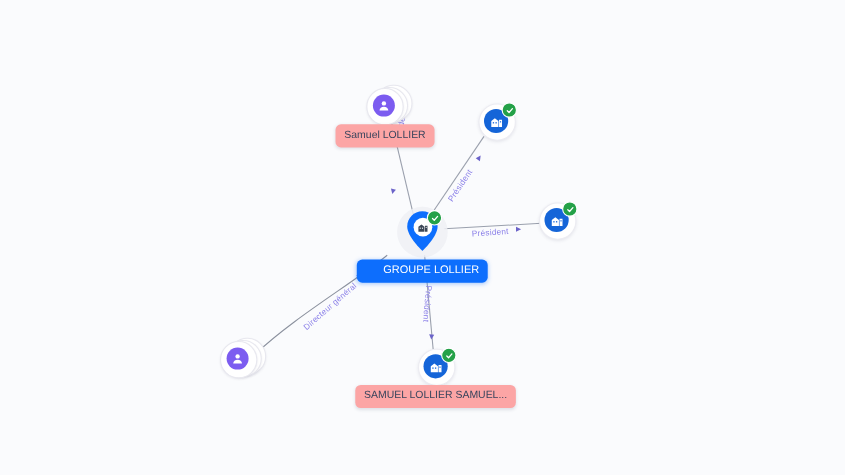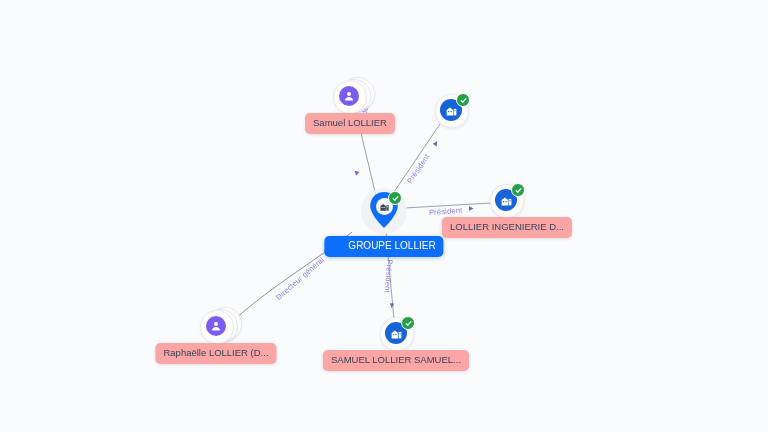--- a/index.html
+++ b/index.html
@@ -272,21 +272,20 @@
           <rect x="17.5" y="11.5" width="2" height="2" fill="#1565d8"></rect>
         </svg>
       </div>
       <div class="check-badge">
         <svg width="7" height="7" viewBox="0 0 24 24" fill="none" stroke="#ffffff" stroke-width="4" stroke-linecap="round" stroke-linejoin="round">
           <path d="M4 12.5 L9.5 18 L20 6"></path>
         </svg>
       </div>
     </div>
   </div>
-  <div class="node-label" style="left:507px; top:217px;">LOLLIER INGENIERIE D...</div>
 
   <div class="node" style="left:397px; top:334px;">
     <div class="company-node">
       <div class="halo"></div>
       <div class="glyph">
         <svg width="13" height="13" viewBox="0 0 24 24" fill="#ffffff">
           <path d="M3 21V11l6-4.5L15 11v10z"></path>
           <path d="M16 21V9h5v12z"></path>
           <rect x="5.5" y="13" width="2.2" height="2.2" fill="#1565d8"></rect>
           <rect x="10" y="13" width="2.2" height="2.2" fill="#1565d8"></rect>
@@ -308,21 +307,20 @@
       <div class="card c2"></div>
       <div class="card c1"></div>
       <div class="person-circle">
         <svg width="12" height="12" viewBox="0 0 24 24" fill="#ffffff">
           <circle cx="12" cy="8" r="4"></circle>
           <path d="M4 21c0-4.4 3.6-7 8-7s8 2.6 8 7z"></path>
         </svg>
       </div>
     </div>
   </div>
-  <div class="node-label" style="left:216px; top:343px;">Raphaëlle LOLLIER (D...</div>
 
   <div class="node" style="left:384px; top:211px;">
     <div class="pin-node">
       <div class="soft-halo"></div>
       <svg class="pin-shape" viewBox="0 0 30 38">
         <path d="M15 1 C7.3 1 1.2 7.1 1.2 14.8 C1.2 24.2 15 37 15 37 C15 37 28.8 24.2 28.8 14.8 C28.8 7.1 22.7 1 15 1 Z" fill="#0d6efd"></path>
       </svg>
       <div class="pin-inner">
         <svg width="11" height="11" viewBox="0 0 24 24" fill="#3c4757">
           <path d="M3 21V11l6-4.5L15 11v10z"></path>

